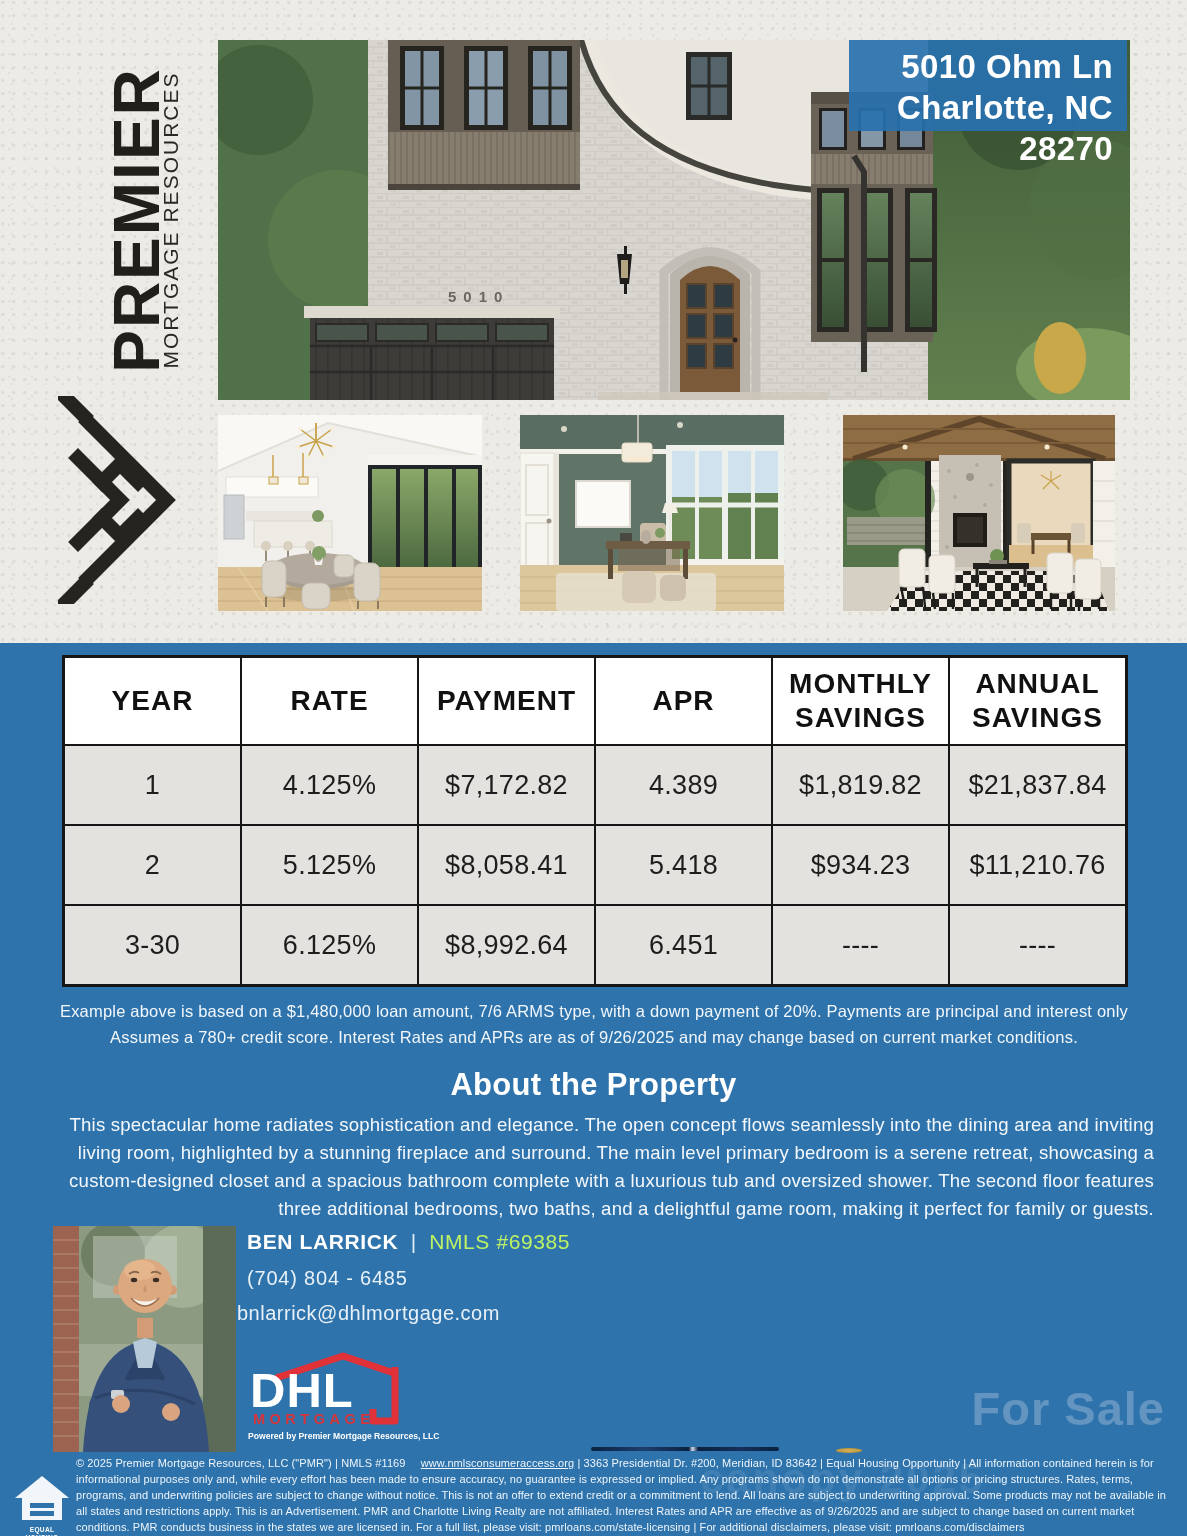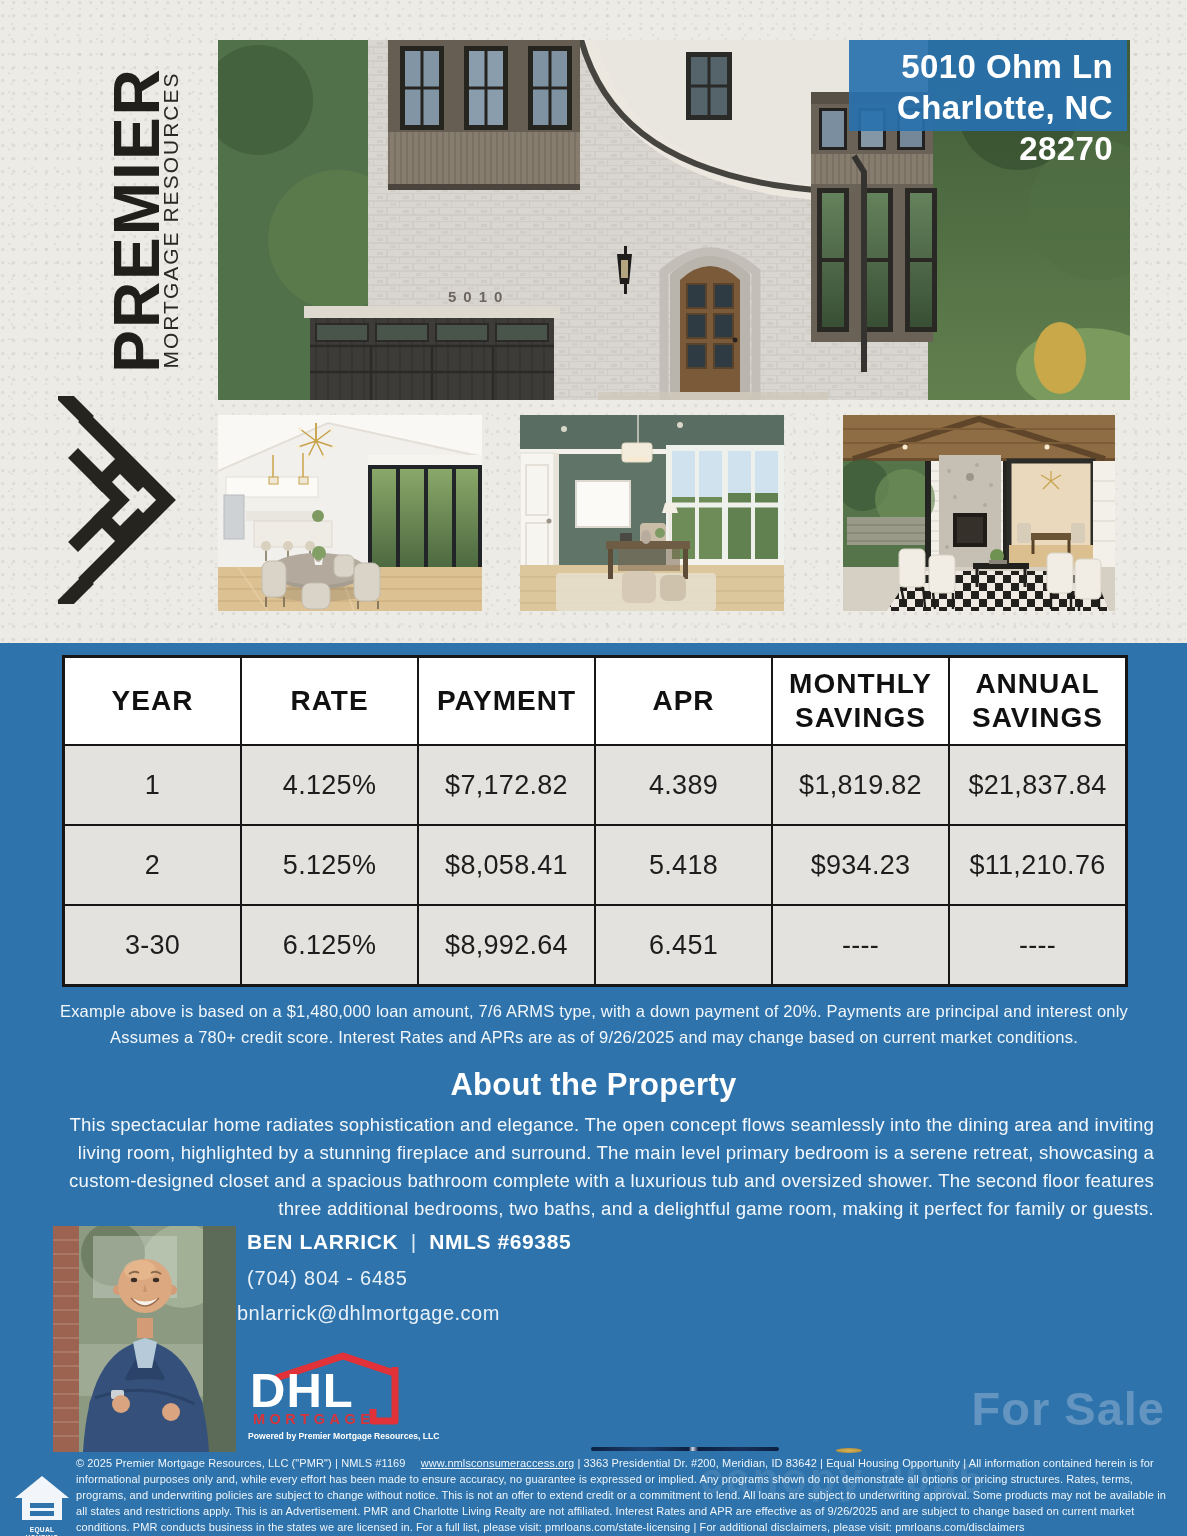--- a/index.html
+++ b/index.html
@@ -66,21 +66,21 @@
     font-size:16.5px; line-height:26px; color:#f2f7fb; letter-spacing:.2px; }
   .about-title { position:absolute; left:0; top:424px; width:1187px; text-align:center;
     font-size:31px; font-weight:800; letter-spacing:.3px; }
   .about-body { position:absolute; left:33px; top:468px; width:1121px; text-align:right;
     font-size:18.6px; line-height:28px; color:#f4f8fc; letter-spacing:.2px; }
 
   .agent-photo { position:absolute; left:53px; top:583px; width:183px; height:226px; overflow:hidden; }
   .agent-name-row { position:absolute; left:247px; top:587px; font-size:21px; letter-spacing:.6px; }
   .agent-name { font-weight:700; color:#ffffff; }
   .agent-sep { font-weight:300; color:#dcebf6; padding:0 6px; }
-  .agent-nmls { font-weight:700; color:#ffffff; }
+  .agent-nmls { font-weight:400; color:#bef264; }
   .agent-phone { position:absolute; left:247px; top:624px; font-size:20px; color:#e9f1f8; letter-spacing:.8px; }
   .agent-email { position:absolute; left:237px; top:659px; font-size:20px; color:#e9f1f8; letter-spacing:.5px; }
 
   .dhl-logo { position:absolute; left:246px; top:706px; }
 
   .pen-decoration { position:absolute; left:591px; top:804px; width:188px; height:4px; border-radius:2px;
     background:linear-gradient(90deg,#0c2140,#1d3e6e 28%,#0c2140 52%,#cfd8e8 54%,#0c2140 57%,#16305a 80%,#0c2140); }
   .gold-decoration { position:absolute; left:836px; top:805px; width:26px; height:5px; border-radius:50%;
     background:radial-gradient(ellipse, #d9b45a, #a9852f); }
 

